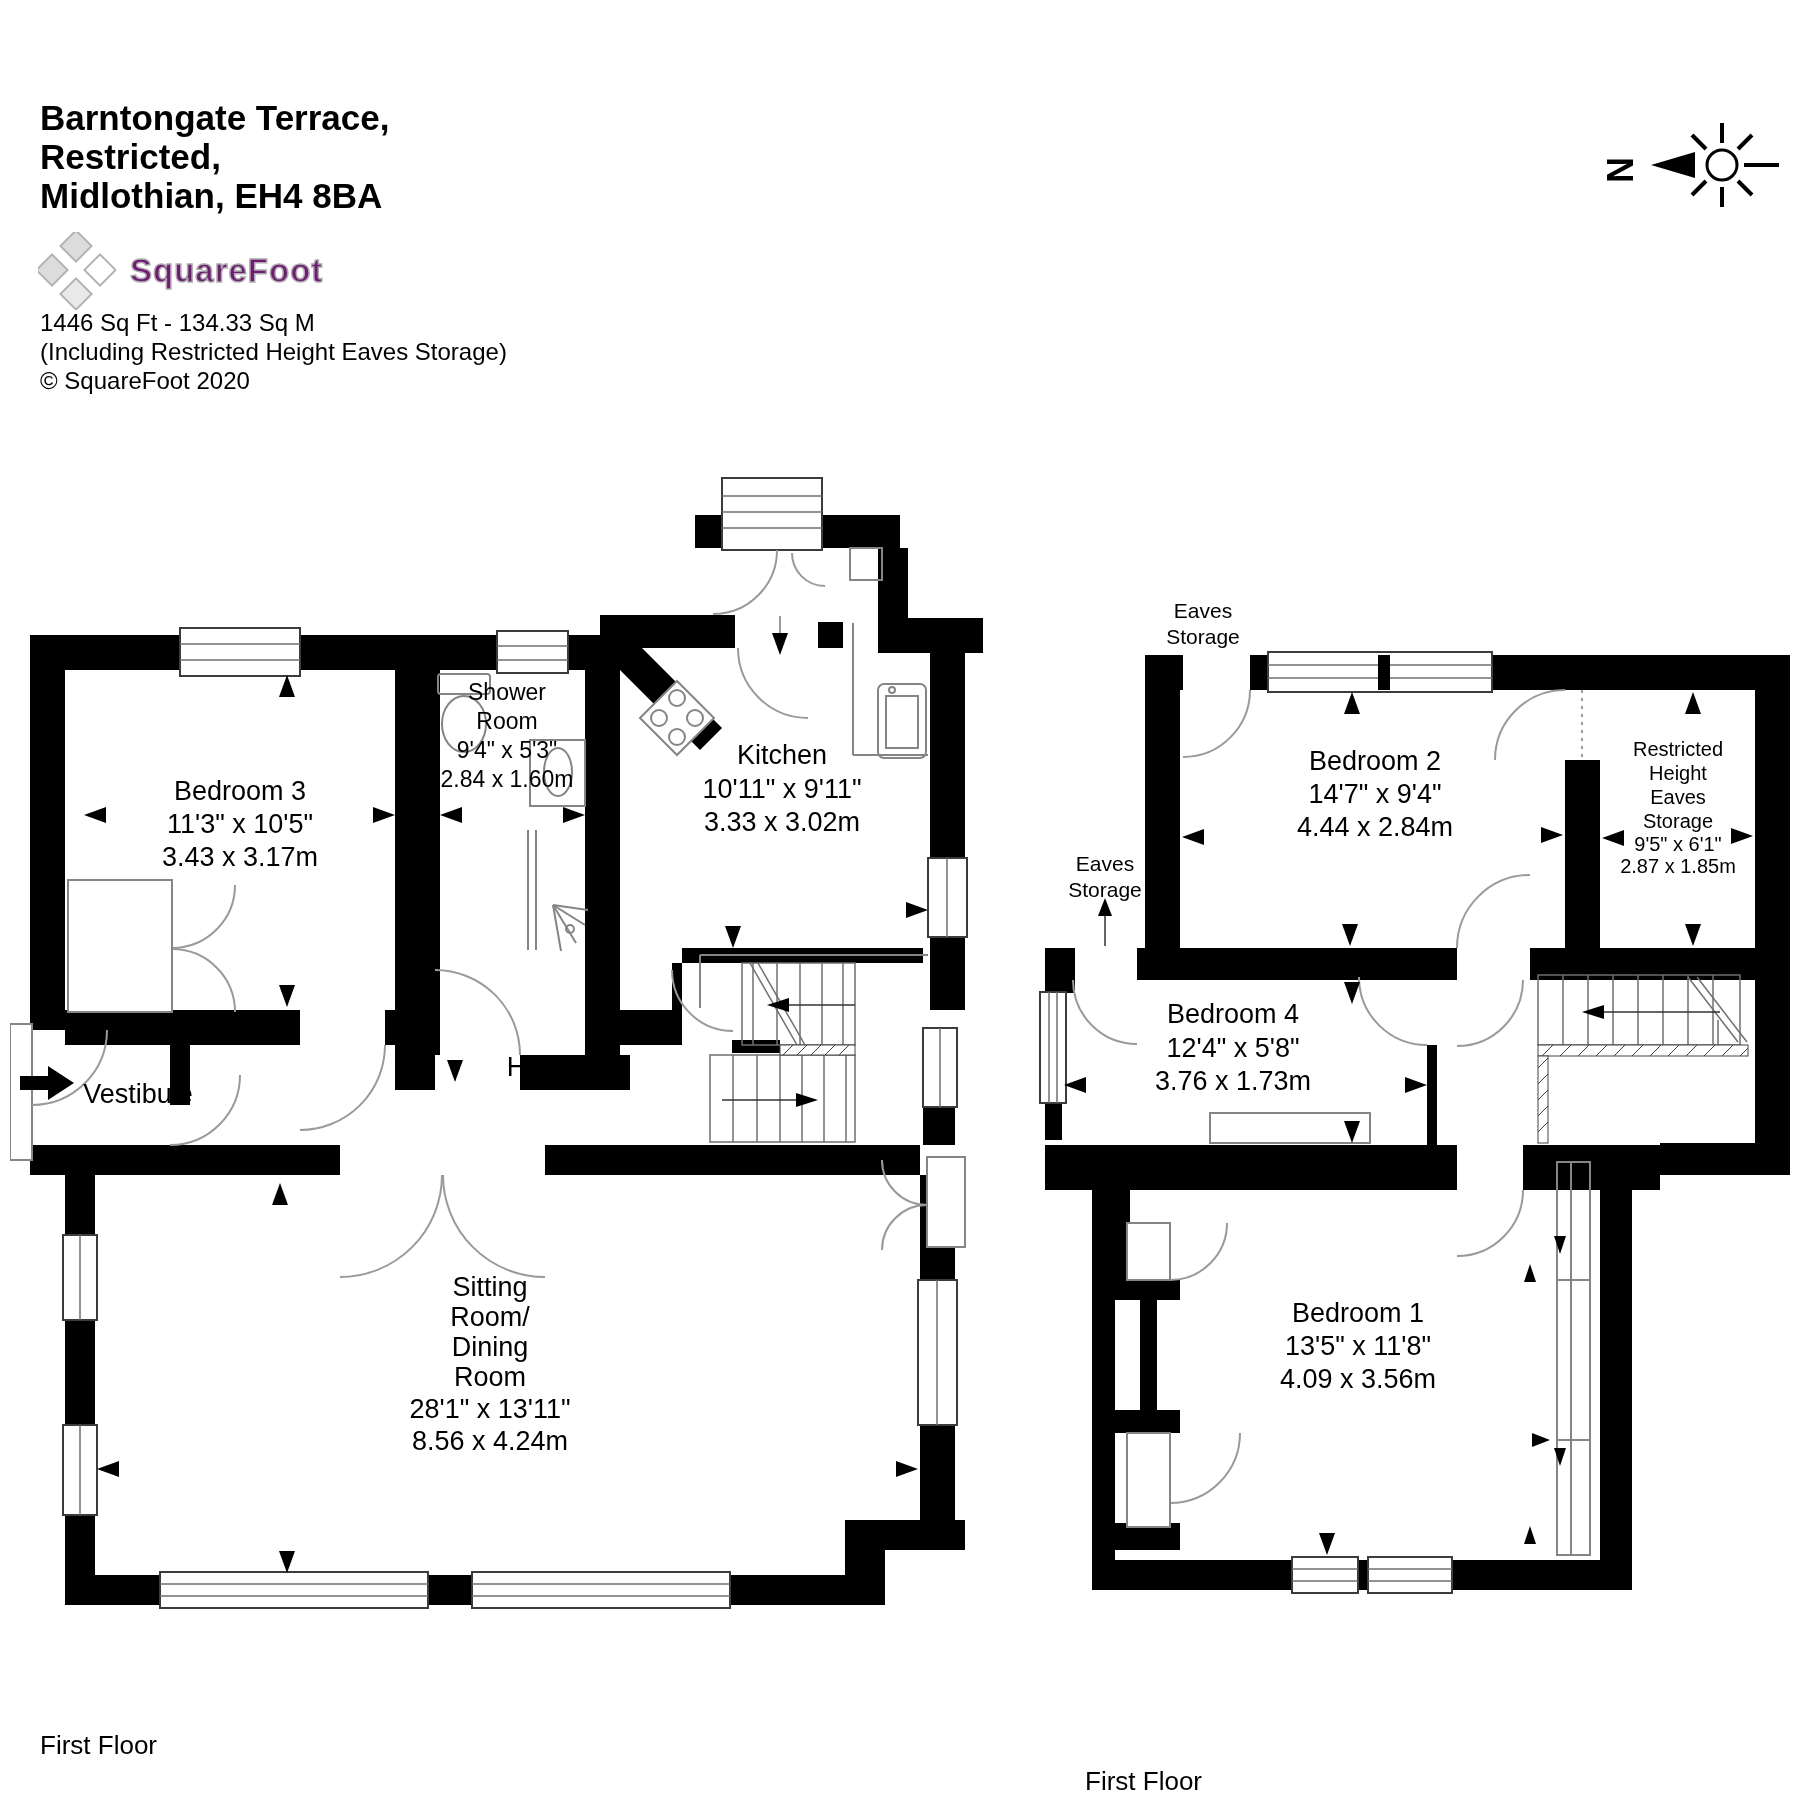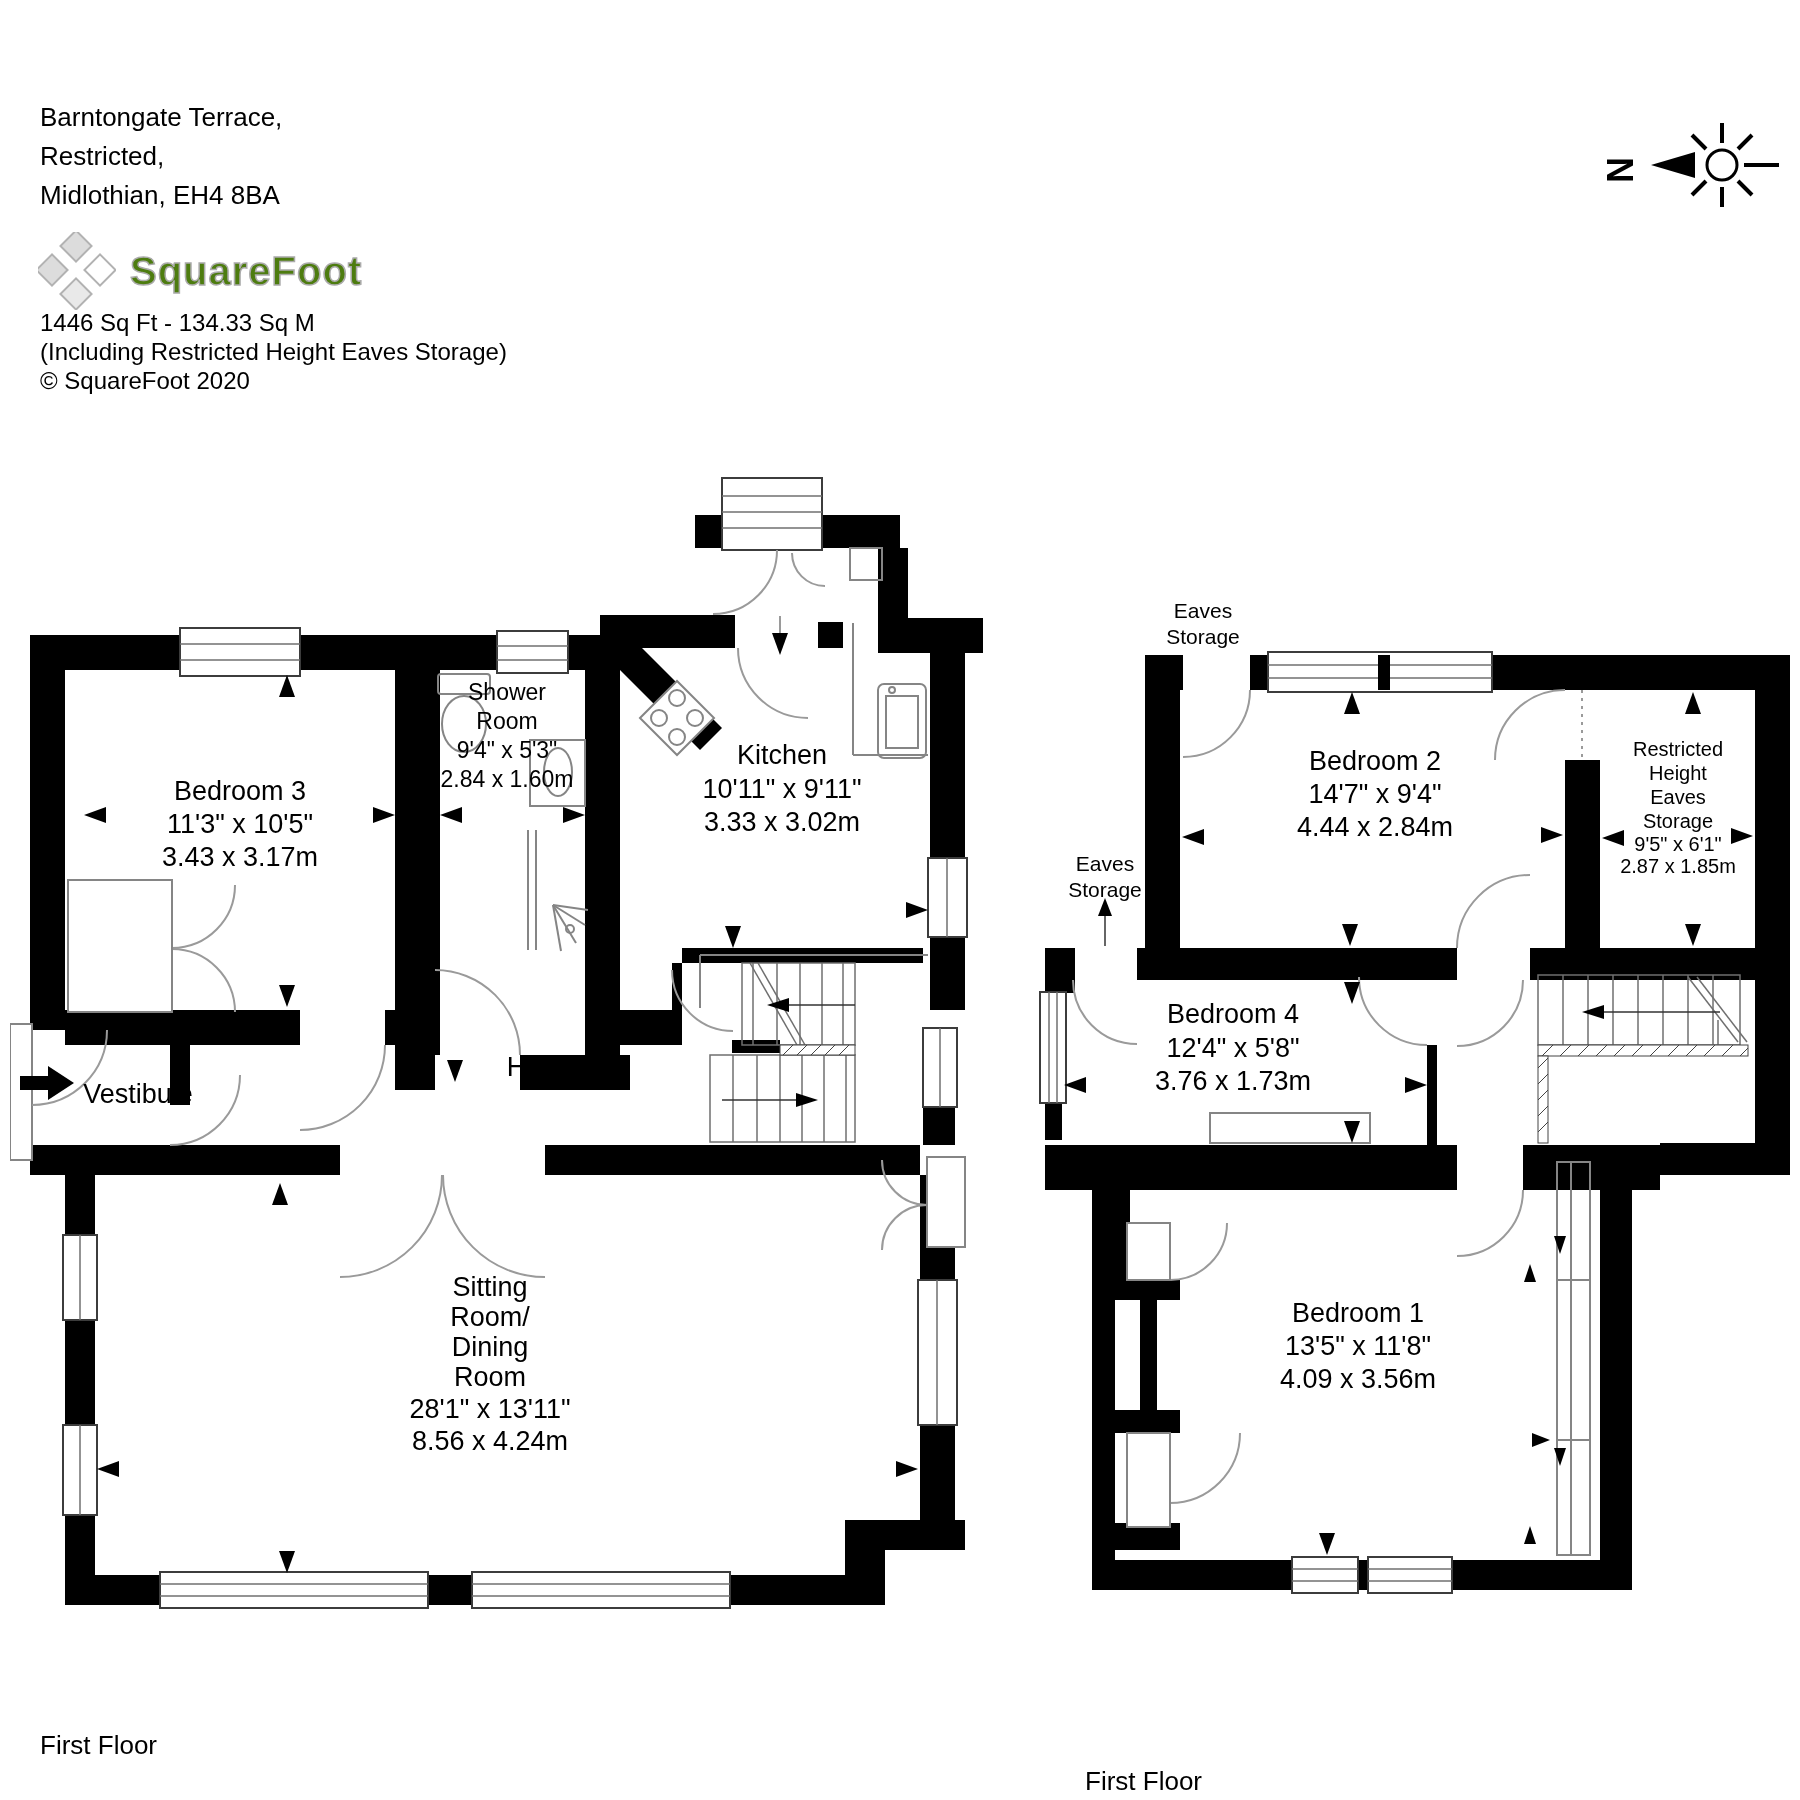--- a/index.html
+++ b/index.html
@@ -1,20 +1,20 @@
 <!DOCTYPE html>
 <html><head>
 <meta charset="utf-8">
 <style>
   html,body{margin:0;padding:0;background:#fff;}
   .page{position:relative;width:1800px;height:1800px;background:#ffffff;overflow:hidden;
         font-family:"Liberation Sans","DejaVu Sans",sans-serif;color:#000;}
-  .address{position:absolute;left:40px;top:98px;font-size:26px;font-weight:normal;line-height:39px;}
+  .address{position:absolute;left:40px;top:98px;font-size:35px;font-weight:bold;line-height:39px;}
   .logo-row{position:absolute;left:38px;top:232px;display:flex;align-items:center;}
-  .logo-text{font-size:40px;font-weight:bold;letter-spacing:1px;color:#4d7c0f;
+  .logo-text{font-size:33px;font-weight:bold;letter-spacing:1px;color:#701a75;
              -webkit-text-stroke:1.5px #ababab;margin-left:14px;}
   .info{position:absolute;left:40px;top:308px;font-size:24px;line-height:29px;}
   .floor-label{position:absolute;font-size:26px;}
   svg{position:absolute;}
   svg text{font-family:"Liberation Sans","DejaVu Sans",sans-serif;fill:#000;}
   .rname{font-size:27px;text-anchor:middle;}
   .rsmall{font-size:23px;text-anchor:middle;}
   .rtiny{font-size:20px;text-anchor:middle;}
   .reaves{font-size:21px;text-anchor:middle;}
   .wall{fill:#000;stroke:none;}

